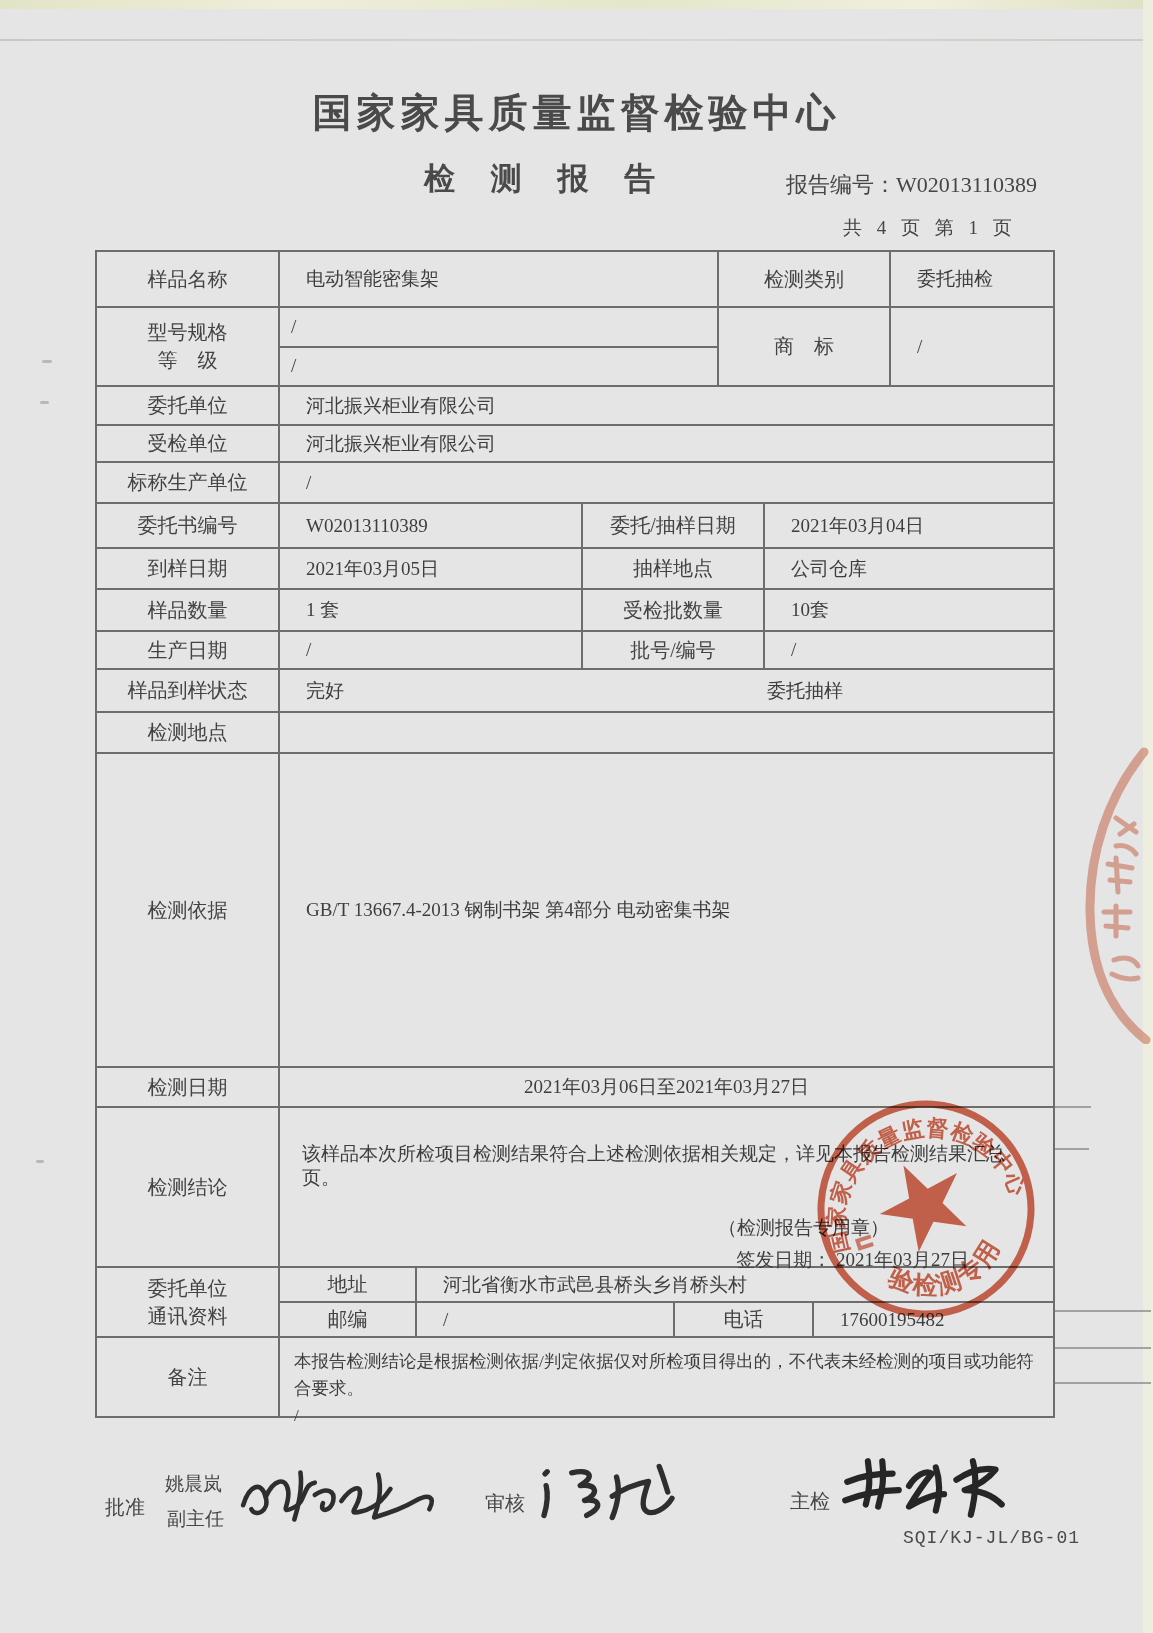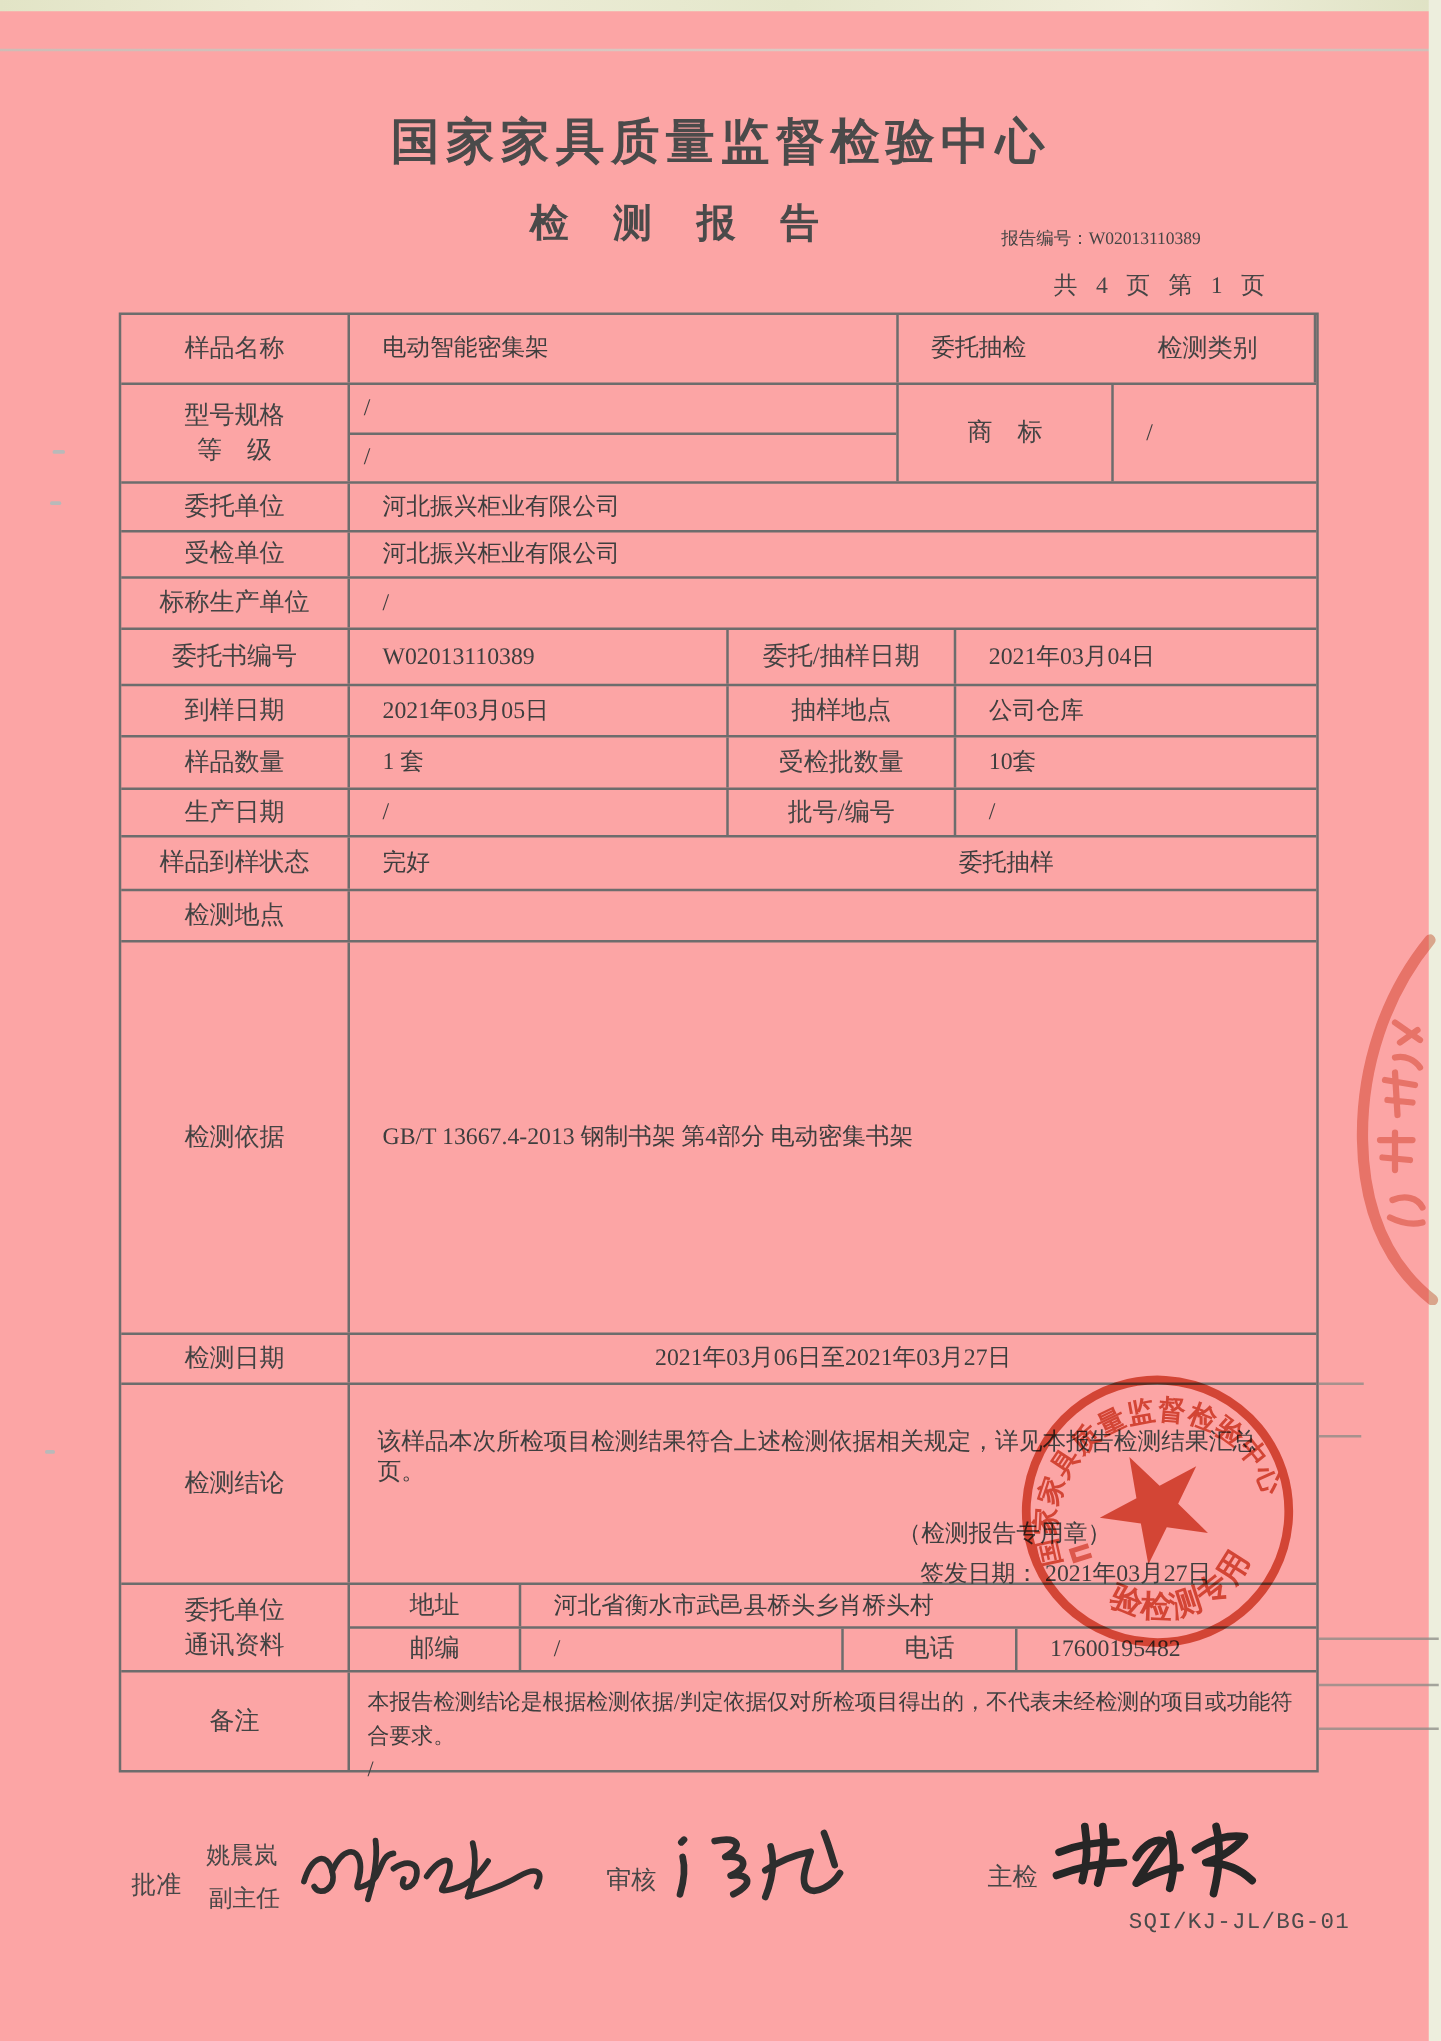--- a/index.html
+++ b/index.html
@@ -1,36 +1,36 @@
 <!DOCTYPE html>
 <html><head>
 <meta charset="utf-8">
 <style>
   * { margin:0; padding:0; box-sizing:border-box; }
   body { background:#9a9a9a; font-family:"Liberation Serif", serif; }
   .page {
     position:relative; width:1153px; height:1633px;
-    background:#fca5a5; overflow:hidden; margin:0 auto;
+    background:#e5e5e5; overflow:hidden; margin:0 auto;
     color:#3e3e3e;
   }
   
   .scan-top-strip { position:absolute; left:0; top:0; width:100%; height:9px;
     background:linear-gradient(90deg,#e2e4c6,#efeeda 25%,#e4e7cb 55%,#f0efdc 80%,#dfe2c4); }
   .scan-top-line { position:absolute; left:0; top:39px; width:100%; height:2px;
     background:linear-gradient(90deg,#c2c2ba,#d4d4cc 60%,#c6c6be); opacity:.8; }
   .scan-right-strip { position:absolute; left:1143px; top:0; width:10px; height:100%;
     background:#edeedd; }
   .edge-mark { position:absolute; background:#b9b9b9; border-radius:2px; }
 
   
   .org-title { position:absolute; left:0; right:0; top:86px; text-align:center;
     font-size:39px; font-weight:700; letter-spacing:5px; color:#4a4a4a; }
   .report-title { position:absolute; left:0; right:60px; top:158px; text-align:center;
     font-size:31px; font-weight:700; letter-spacing:14px; color:#4a4a4a; }
-  .report-no { position:absolute; left:786px; top:182px; font-size:14px; color:#454545;margin-left:15px; }
+  .report-no { position:absolute; left:786px; top:170px; font-size:22px; color:#454545; }
   .page-info { position:absolute; left:843px; top:215px; font-size:19px; letter-spacing:5px; color:#454545; }
 
   
   .doc-table { position:absolute; left:95px; top:250px; width:960px;
     border:2px solid #6d6d6d; }
   .trow { display:flex; border-bottom:2px solid #6d6d6d; }
   .trow.last { border-bottom:none; }
   .tcell { border-right:2px solid #6d6d6d; display:flex; align-items:center;
     padding:0 26px; font-size:19px; line-height:1.25; }
   .tcell.fill { flex:1; border-right:none; }
@@ -91,22 +91,22 @@
   <div class="org-title">国家家具质量监督检验中心</div>
   <div class="report-title">检 测 报 告</div>
   <div class="report-no"><span>报告编号：</span><span>W02013110389</span></div>
   <div class="page-info">共 4 页 第 1 页</div>
 
   <div class="doc-table">
 
     <div class="trow h74">
       <div class="tcell lab w-lab">样品名称</div>
       <div class="tcell w-b1">电动智能密集架</div>
+      <div class="tcell lab w-c1">检测类别</div>
       <div class="tcell fill">委托抽检</div>
-      <div class="tcell lab w-c1">检测类别</div>
     </div>
 
     <div class="trow h81">
       <div class="tcell lab w-lab twolines">
         <span>型号规格</span>
         <span>等　级</span>
       </div>
       <div class="tcell w-b1 stack">
         <div class="substack divided">/</div>
         <div class="substack">/</div>

